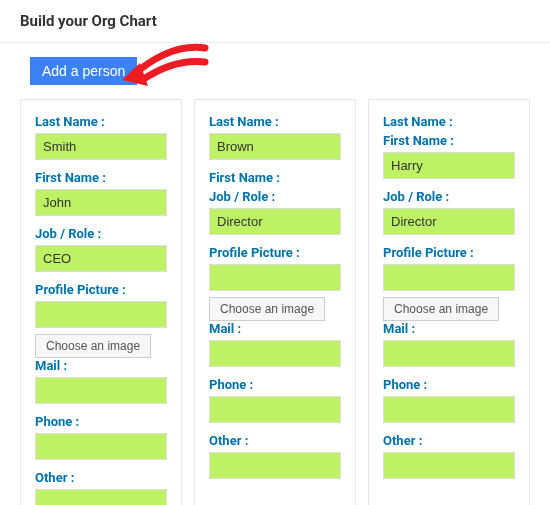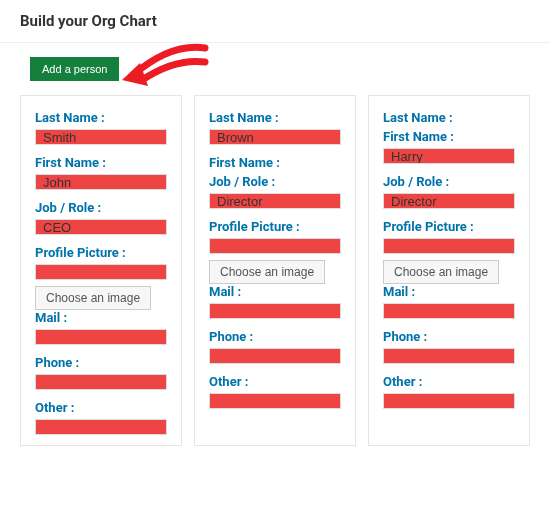--- a/index.html
+++ b/index.html
@@ -17,25 +17,25 @@
     font-weight: 700;
     color: #333;
     padding: 12px 20px 12px 20px;
     border-bottom: 1px solid #eee;
   }
   .toolbar {
     padding: 14px 0 14px 30px;
     position: relative;
   }
   .btn-primary {
-    background: #15803d;
+    background: #3b82f6;
     color: #fff;
     border: none;
     padding: 6px 12px;
-    font-size: 11px;
+    font-size: 14px;
     cursor: pointer;
   }
   .arrow-annotation {
     position: absolute;
     left: 120px;
     top: -5px;
     pointer-events: none;
   }
   .cards {
     display: flex;
@@ -49,27 +49,27 @@
   }
   .form-label {
     color: #0073aa;
     font-size: 13px;
     font-weight: 700;
     margin-bottom: 4px;
     display: block;
   }
   .text-input {
     width: 100%;
-    height: 16px;
+    height: 27px;
     border: 1px solid #ddd;
     padding: 3px 7px;
     font-size: 13px;
     color: #333;
     margin-bottom: 10px;
-    background: #ef4444;
+    background: #bef264;
   }
   .profile-pic-input {
     margin-bottom: 6px;
   }
   .btn-secondary {
     background: #f7f7f7;
     border: 1px solid #ccc;
     color: #555;
     padding: 4px 10px;
     font-size: 12px;

